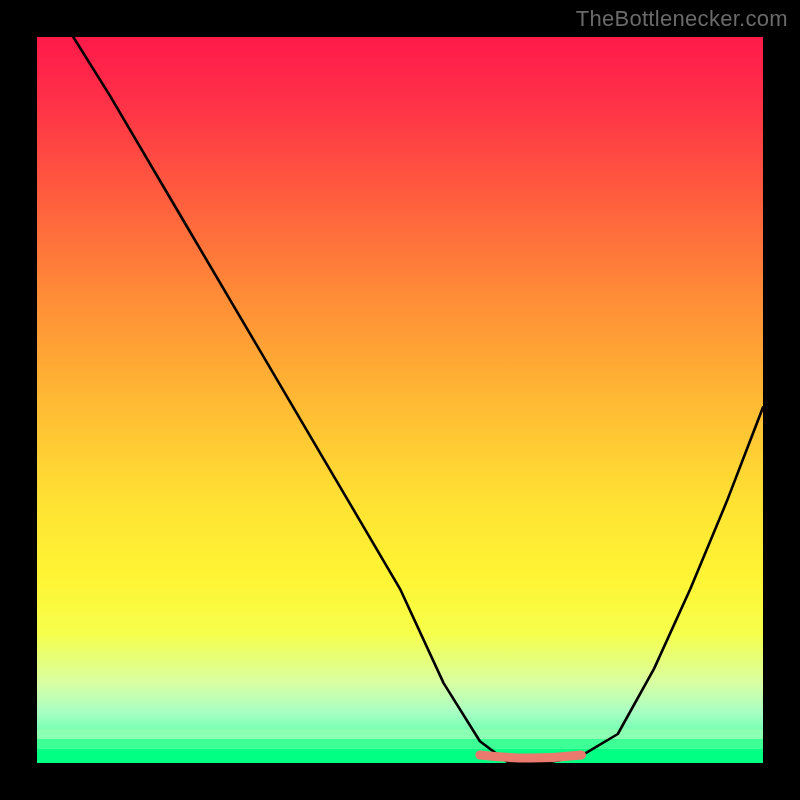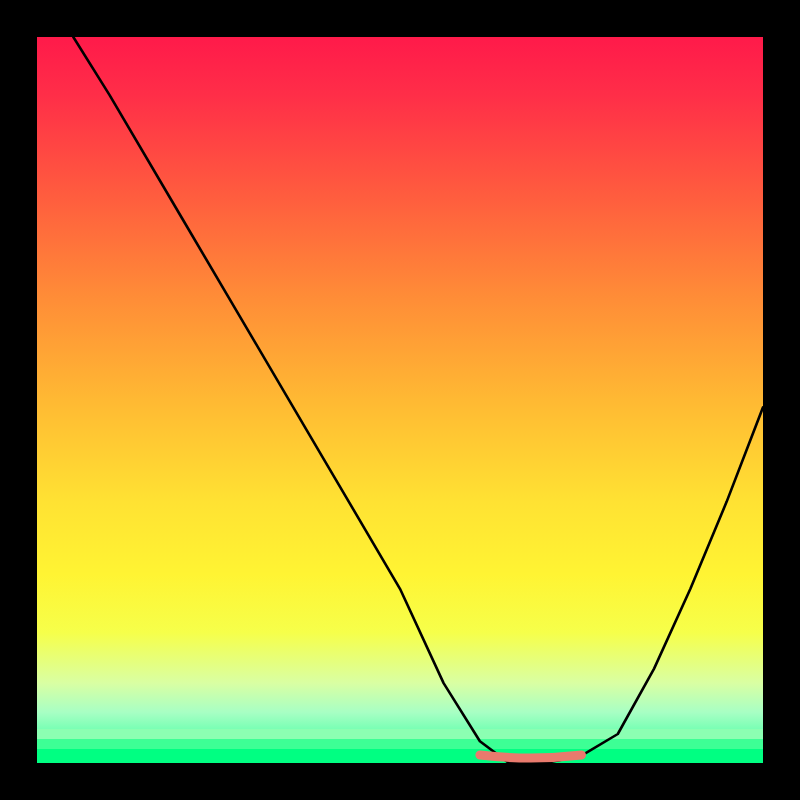--- a/index.html
+++ b/index.html
@@ -76,20 +76,21 @@
   }
   svg.curve {
     position: absolute;
     inset: 0;
   }
 </style>
 </head>
 <body>
 
 <div class="container">
+  <div class="attribution">TheBottlenecker.com</div>
 
   <div class="plot-area">
     <div class="gradient-bg"></div>
     <div class="green-band3"></div>
     <div class="green-band2"></div>
     <div class="green-band1"></div>
 
     <svg class="curve" viewBox="0 0 726 726" preserveAspectRatio="none">
       <path id="curve-path" fill="none" stroke="#000" stroke-width="2.6" stroke-linecap="round" stroke-linejoin="round" d="M36.3 0.0 L72.6 58.1 L145.2 181.5 L217.8 304.9 L290.4 428.3 L363.0 551.8 L406.6 646.1 L442.9 704.2 L471.9 726.0 L508.2 726.0 L544.5 718.7 L580.8 697.0 L617.1 631.6 L653.4 551.8 L689.7 464.6 L726.0 370.3"></path>
       <path id="trough-path" fill="none" stroke="#e97a6d" stroke-width="9" stroke-linecap="round" stroke-linejoin="round" d="M 442.9 718.0 Q 493.7 724.0 544.5 718.0"></path>

